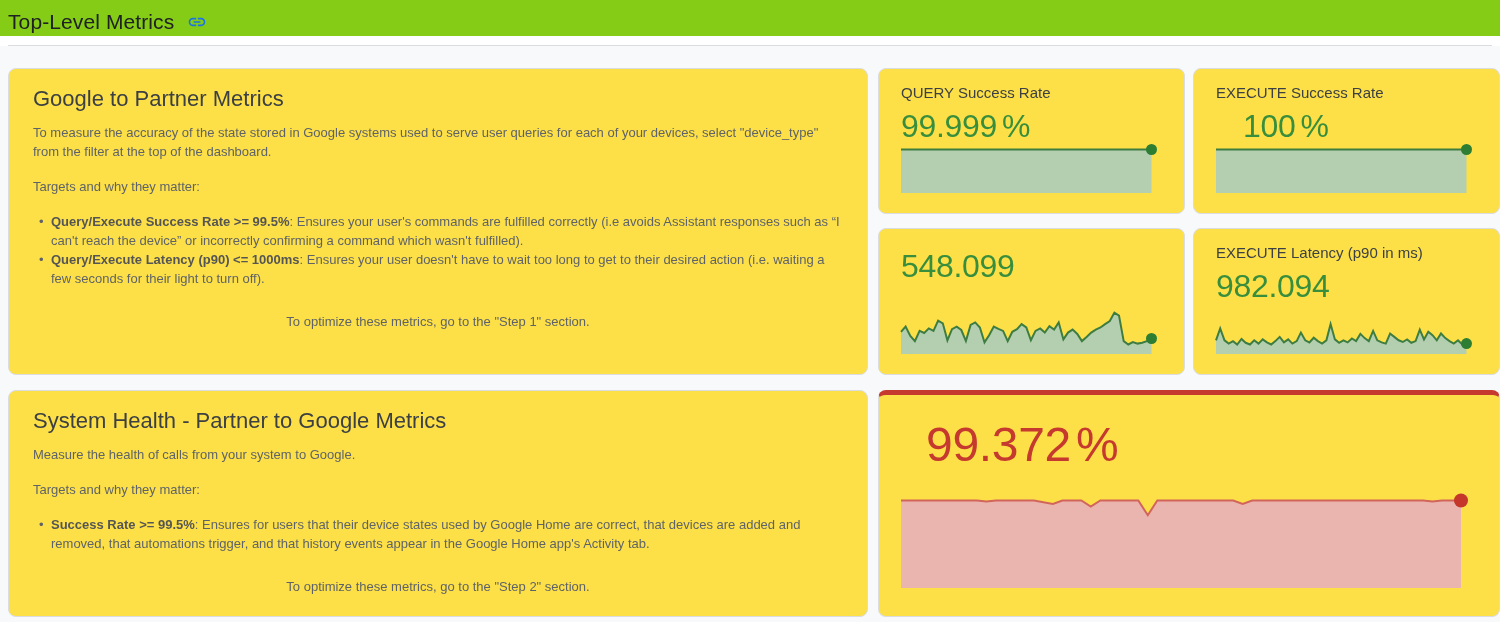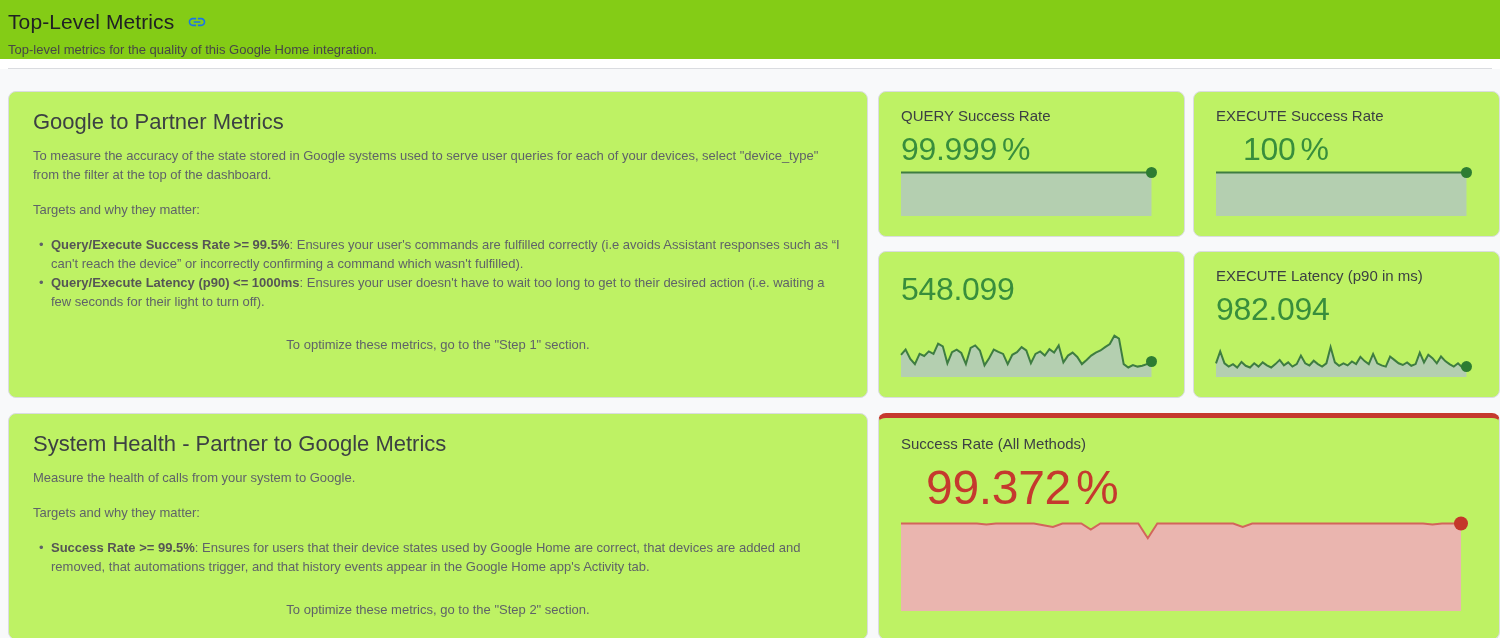--- a/index.html
+++ b/index.html
@@ -22,21 +22,21 @@
   
   main {
     background:#f8f9fa;
     padding:22px 8px 5px 8px;
     display:grid;
     grid-template-columns:860px 622px;
     grid-template-rows:307px 227px;
     gap:15px 10px;
   }
   .card {
-    background:#bef264;
+    background:#fde047;
     border:1px solid #dadce0;
     border-radius:8px;
   }
 
   
   .text-card { padding:16px 24px; color:#5f6368; font-size:13px; line-height:19px; }
   .text-card h2 { margin:0 0 10px 0; font-size:22px; line-height:28px; font-weight:400; color:#3c4043; }
   .text-card p { margin:0 0 16px 0; }
   .text-card ul { margin:4px 0 24px 0; padding-left:18px; list-style:none; }
   .text-card li { position:relative; margin:0; }
@@ -67,21 +67,20 @@
 
 <header>
   <div class="title-row">
     <h1>Top-Level Metrics</h1>
     <span class="link-icon" style="color: rgb(26, 115, 232);">
       <svg viewBox="0 0 24 24" fill="currentColor" aria-hidden="true">
         <path d="M3.9 12c0-1.71 1.39-3.1 3.1-3.1h4V7H7c-2.76 0-5 2.24-5 5s2.24 5 5 5h4v-1.9H7c-1.71 0-3.1-1.39-3.1-3.1zM8 13h8v-2H8v2zm9-6h-4v1.9h4c1.71 0 3.1 1.39 3.1 3.1s-1.39 3.1-3.1 3.1h-4V17h4c2.76 0 5-2.24 5-5s-2.24-5-5-5z"></path>
       </svg>
     </span>
   </div>
-  <p class="subtitle">Top-level metrics for the quality of this Google Home integration.</p>
 </header>
 <div class="header-divider"></div>
 
 <main>
 
   <section class="card text-card">
     <h2>Google to Partner Metrics</h2>
     <p>To measure the accuracy of the state stored in Google systems used to serve user queries for each of your devices, select "device_type" from the filter at the top of the dashboard.</p>
     <p>Targets and why they matter:</p>
     <ul>
@@ -145,21 +144,20 @@
     <h2>System Health - Partner to Google Metrics</h2>
     <p>Measure the health of calls from your system to Google.</p>
     <p>Targets and why they matter:</p>
     <ul>
       <li><span class="lead">Success Rate &gt;= 99.5%</span><span>: Ensures for users that their device states used by Google Home are correct, that devices are added and removed, that automations trigger, and that history events appear in the Google Home app's Activity tab.</span></li>
     </ul>
     <p class="footer-note">To optimize these metrics, go to the "Step 2" section.</p>
   </section>
 
   <section class="card metric-card big alert" style="border-top-color: rgb(197, 57, 46);">
-    <div class="metric-title">Success Rate (All Methods)</div>
     <div class="metric-value" style="color: rgb(197, 57, 46); margin-left: 25px;"><span>99.372</span><span class="unit">%</span></div>
     <div class="spark">
         <svg width="568" height="90" style="overflow:visible;display:block">
           <polygon points="0.0,2.5 9.5,2.5 19.0,2.5 28.5,2.5 38.0,2.5 47.5,2.5 56.9,2.5 66.4,2.5 75.9,2.5 85.4,3.4 94.9,2.5 104.4,2.5 113.9,2.5 123.4,2.5 132.9,2.5 142.4,4.2 151.9,6.0 161.4,2.5 170.8,2.5 180.3,2.5 189.8,8.6 199.3,2.5 208.8,2.5 218.3,2.5 227.8,2.5 237.3,2.5 246.8,17.2 256.3,2.5 265.8,2.5 275.3,2.5 284.7,2.5 294.2,2.5 303.7,2.5 313.2,2.5 322.7,2.5 332.2,2.5 341.7,6.0 351.2,2.5 360.7,2.5 370.2,2.5 379.7,2.5 389.2,2.5 398.6,2.5 408.1,2.5 417.6,2.5 427.1,2.5 436.6,2.5 446.1,2.5 455.6,2.5 465.1,2.5 474.6,2.5 484.1,2.5 493.6,2.5 503.1,2.5 512.5,2.5 522.0,2.5 531.5,3.4 541.0,2.5 550.5,2.5 560.0,2.5 560,90 0,90" fill="#eab5af"></polygon>
           <polyline points="0.0,2.5 9.5,2.5 19.0,2.5 28.5,2.5 38.0,2.5 47.5,2.5 56.9,2.5 66.4,2.5 75.9,2.5 85.4,3.4 94.9,2.5 104.4,2.5 113.9,2.5 123.4,2.5 132.9,2.5 142.4,4.2 151.9,6.0 161.4,2.5 170.8,2.5 180.3,2.5 189.8,8.6 199.3,2.5 208.8,2.5 218.3,2.5 227.8,2.5 237.3,2.5 246.8,17.2 256.3,2.5 265.8,2.5 275.3,2.5 284.7,2.5 294.2,2.5 303.7,2.5 313.2,2.5 322.7,2.5 332.2,2.5 341.7,6.0 351.2,2.5 360.7,2.5 370.2,2.5 379.7,2.5 389.2,2.5 398.6,2.5 408.1,2.5 417.6,2.5 427.1,2.5 436.6,2.5 446.1,2.5 455.6,2.5 465.1,2.5 474.6,2.5 484.1,2.5 493.6,2.5 503.1,2.5 512.5,2.5 522.0,2.5 531.5,3.4 541.0,2.5 550.5,2.5 560.0,2.5" fill="none" stroke="#d2655b" stroke-width="2"></polyline>
           <circle cx="560" cy="2.5" r="7" fill="#c4372a"></circle>
         </svg>
       </div>
   </section>
 

